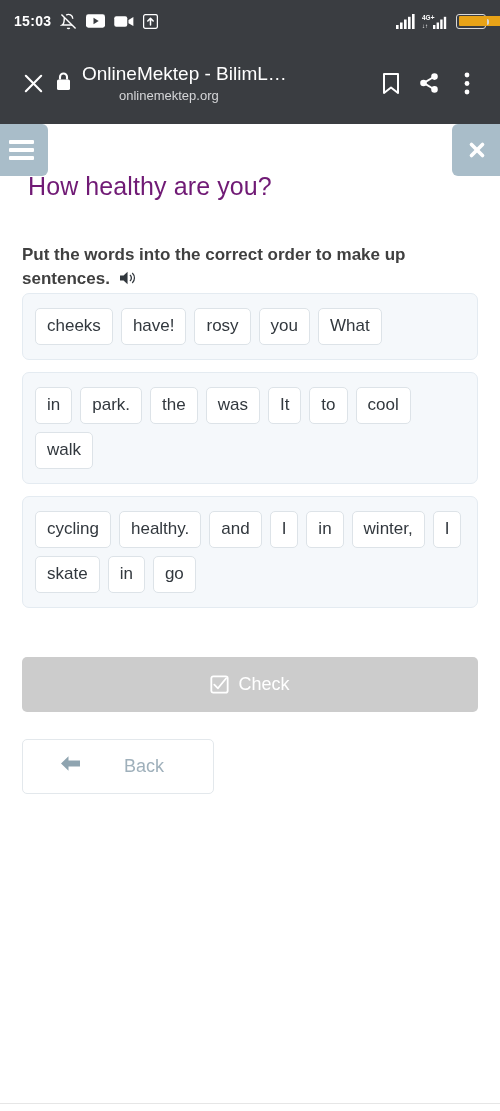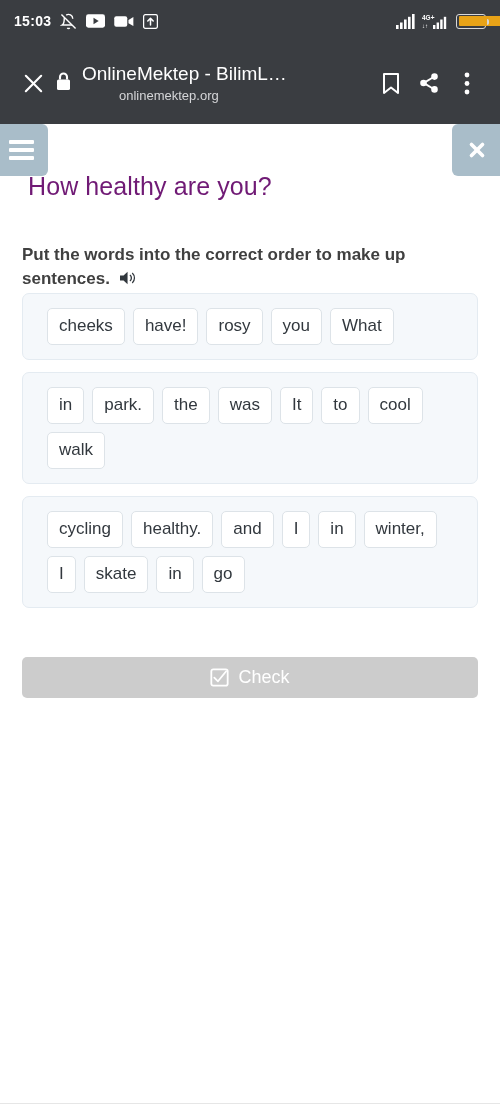--- a/index.html
+++ b/index.html
@@ -202,21 +202,21 @@
     vertical-align: -2px;
     margin-left: 4px;
   }
 
   
   .bank {
     margin: 0 22px 12px 22px;
     background: #f5f8fb;
     border: 1px solid #e4ebf1;
     border-radius: 7px;
-    padding: 14px 24px;
+    padding: 14px 12px;
     display: flex;
     flex-wrap: wrap;
     gap: 8px;
   }
   .bank:first-of-type { margin-top: 20px; }
 
   .chip {
     background: #ffffff;
     border: 1px solid #dde3e8;
     border-radius: 5px;
@@ -226,21 +226,21 @@
     line-height: 1.35;
     cursor: pointer;
     white-space: nowrap;
   }
 
   
   .check-btn {
     display: block;
     margin: 49px 22px 0 22px;
     width: calc(100% - 44px);
-    height: 41px;
+    height: 55px;
     background: #cccccc;
     border: none;
     border-radius: 5px;
     color: #ffffff;
     font-size: 18px;
     cursor: default;
     display: flex;
     align-items: center;
     justify-content: center;
     gap: 9px;
@@ -455,15 +455,23 @@
   <button class="check-btn">
     <span class="check-box-icon">
       <svg width="19" height="19" viewBox="0 0 20 20" fill="none" stroke="#ffffff" stroke-width="1.9">
         <rect x="1.4" y="1.4" width="17.2" height="17.2" rx="2"></rect>
         <path d="M4.5 10.2 L8.4 14 L17 3.4" stroke-linecap="round" stroke-linejoin="round"></path>
       </svg>
     </span>
     <span>Check</span>
   </button>
 
+  <button class="back-btn">
+    <span>
+      <svg width="23" height="17" viewBox="0 0 23 17" fill="#8fa4b0">
+        <path d="M9.5 1.2 L2 8.5 L9.5 15.8 L9.5 11.5 L21 11.5 L21 5.5 L9.5 5.5 Z"></path>
+      </svg>
+    </span>
+    <span>Back</span>
+  </button>
 
   <div class="bottom-rule"></div>
 </div>
 
 </body></html>

